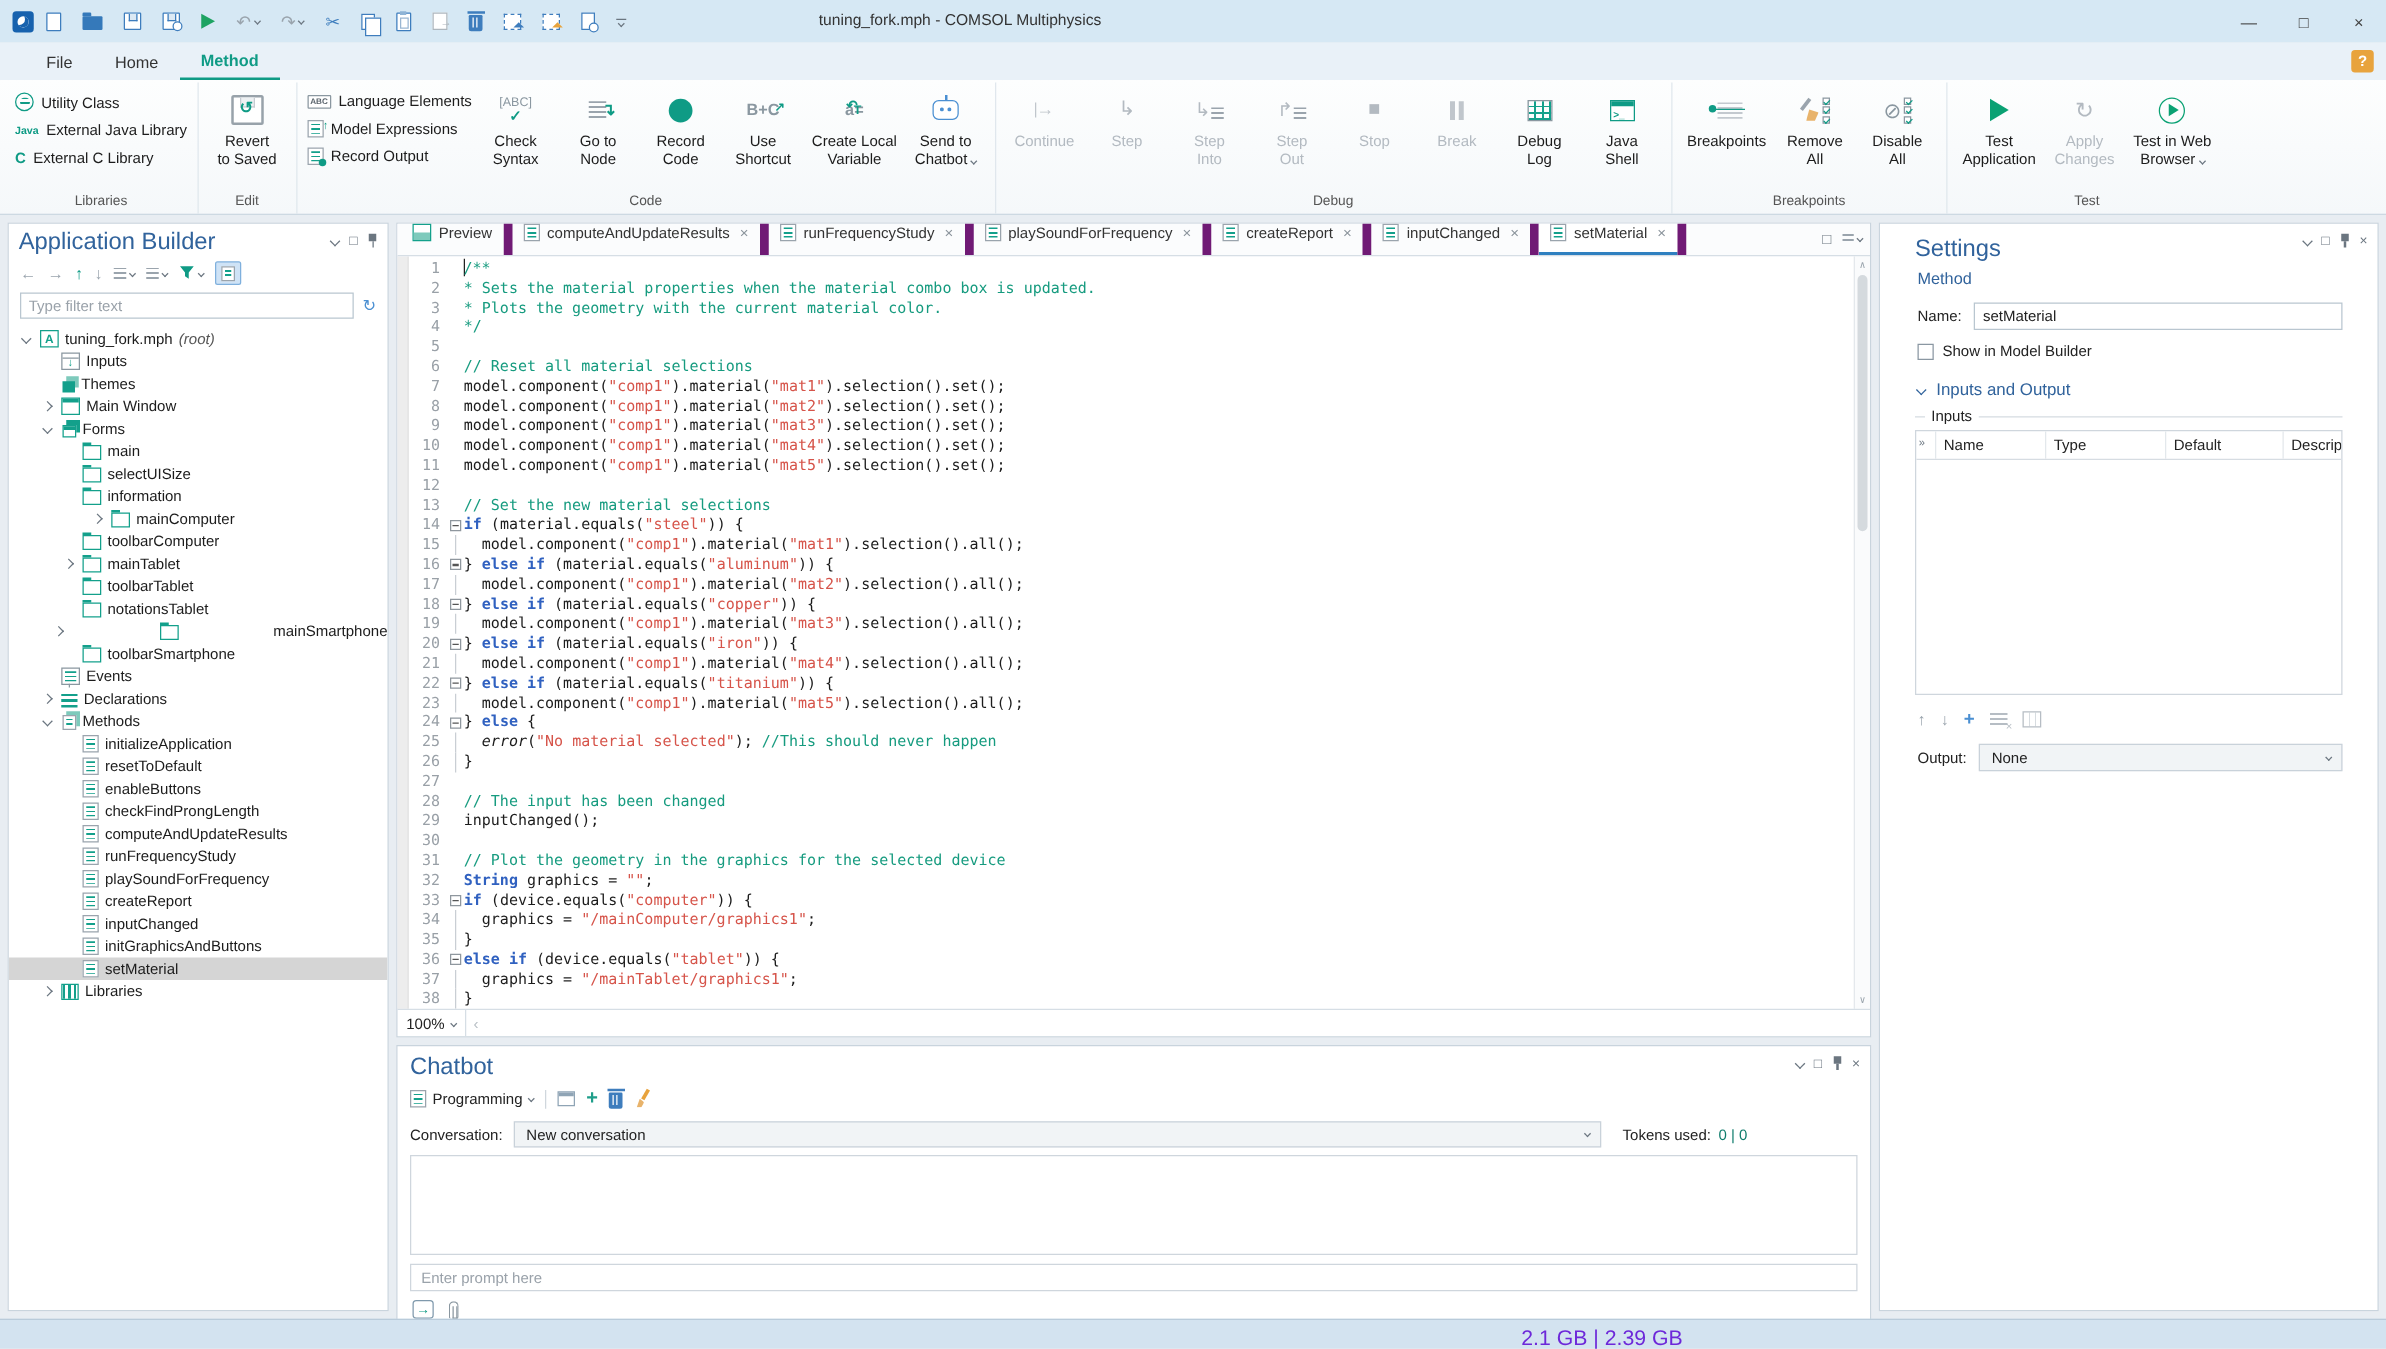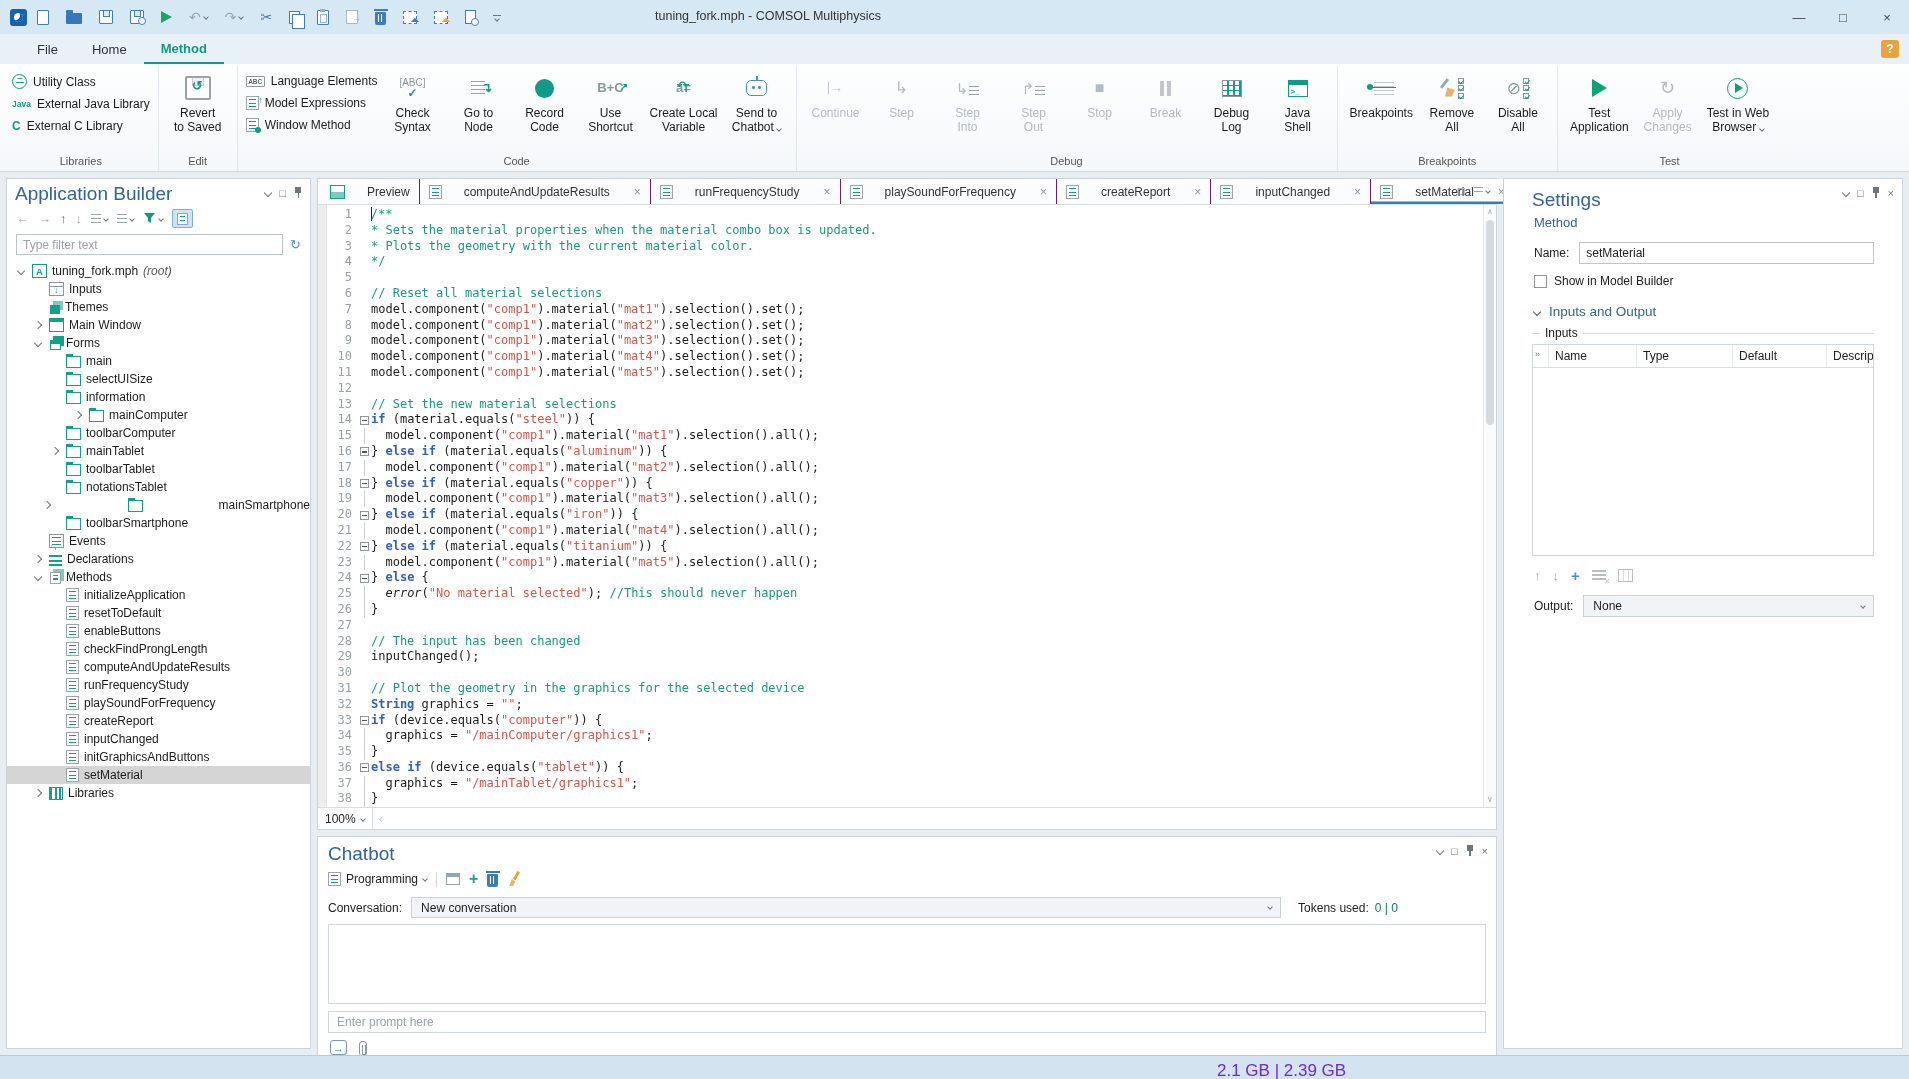--- a/index.html
+++ b/index.html
@@ -161,21 +161,21 @@
 .ti-methods::after{content:"";position:absolute;left:2px;right:2px;top:2px;bottom:2px;background:repeating-linear-gradient(#13a08b 0 1.2px,transparent 1.2px 3.4px)}
 .ti-method{border:1.3px solid #9aa4ad;background:#fff;width:13px}
 .ti-method::after{content:"";position:absolute;left:2px;right:2px;top:2px;bottom:2px;background:repeating-linear-gradient(#13a08b 0 1.3px,transparent 1.3px 3.6px)}
 .ti-libraries{width:14px;height:13px;border:1px solid #13a08b;background:repeating-linear-gradient(90deg,#13a08b 0 2px,#fff 2px 4.5px)}
 .ti-preview{border:1.6px solid #13a08b;background:#fff}
 .ti-preview::after{content:"";position:absolute;left:0;right:0;bottom:0;height:6px;background:#7ecabc}
 
 
 .editor-panel{height:652px;display:flex;flex-direction:column}
 .tabstrip{height:26px;background:#fbfcfd;border-bottom:1px solid #d6dee5;display:flex;align-items:stretch;padding-left:3px;position:relative;flex:none}
-.etab{display:flex;align-items:center;gap:22px;padding:0 9px;border-right:1px solid #701a75;font-size:12px;color:#333;position:relative;white-space:nowrap}
+.etab{display:flex;gap:6px;padding:0 9px;border-right:7px solid #701a75;font-size:12px;color:#333;position:relative;white-space:nowrap}
 .etab.active{background:#fff;box-shadow:inset 0 -2.5px 0 #2f80c0}
 .tclose{color:#8a939b;font-size:12px;margin-left:2px}
 .strip-icons{position:absolute;right:6px;top:5px;display:flex;gap:9px;align-items:center;color:#6b7680}
 .editor-body{flex:1;display:flex;min-height:0;font-family:"DejaVu Sans Mono","Liberation Mono",monospace;font-size:12px;line-height:15.8px}
 .gstrip{width:9px;background:#ededed;border-right:1px solid #e2e2e2;flex:none}
 .codewrap{flex:1;overflow:hidden;padding-top:2px}
 .cl{display:flex;height:15.8px;white-space:pre}
 .ln{width:30px;text-align:right;color:#99a0a7;padding-right:5px;flex:none}
 .fw{width:14px;flex:none;position:relative;display:flex;align-items:center;justify-content:center}
 .fw.g::before{content:"";position:absolute;left:6.5px;top:0;bottom:0;border-left:1px solid #c9ced4}
@@ -337,21 +337,21 @@
         <div class="rsmall">
             <span class="mi-doc">
               <span class="mi-arrow">↑</span>
             </span>
             <span>Model Expressions</span>
           </div>
         <div class="rsmall">
             <span class="mi-doc">
               <span class="mi-dot"></span>
             </span>
-            <span>Window Method</span>
+            <span>Record Output</span>
           </div>
       </div>
       <div class="rlarge">
         <span class="rbig-ic">
             <span class="stackic">
               <span class="graybr">[ABC]</span>
               <span class="tealck">✓</span>
             </span>
           </span>
         <span class="rlab"><span>Check</span><br><span>Syntax</span></span>

